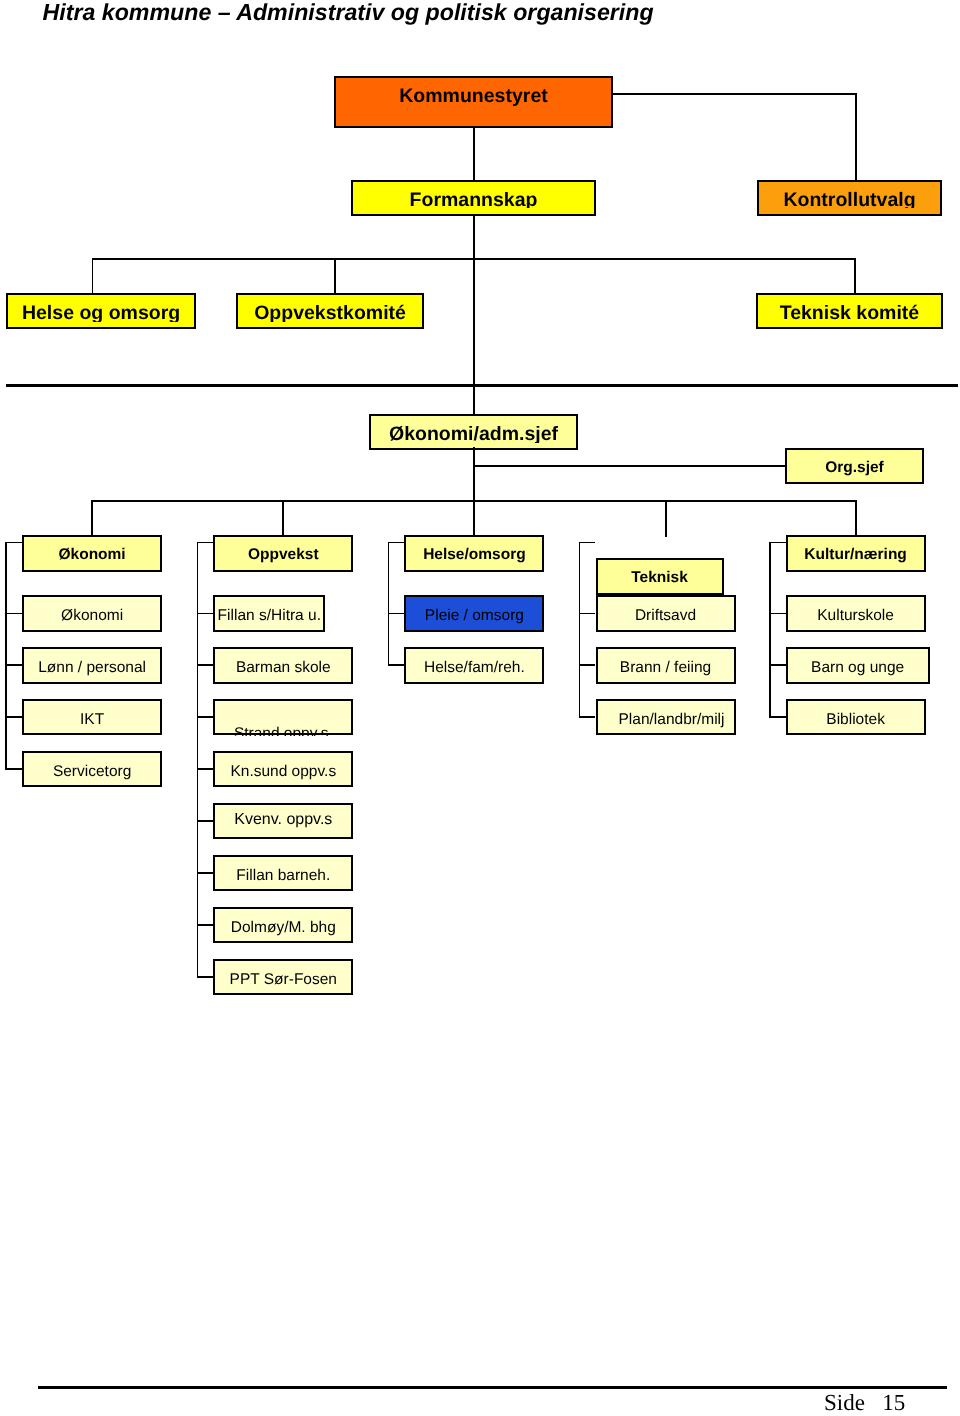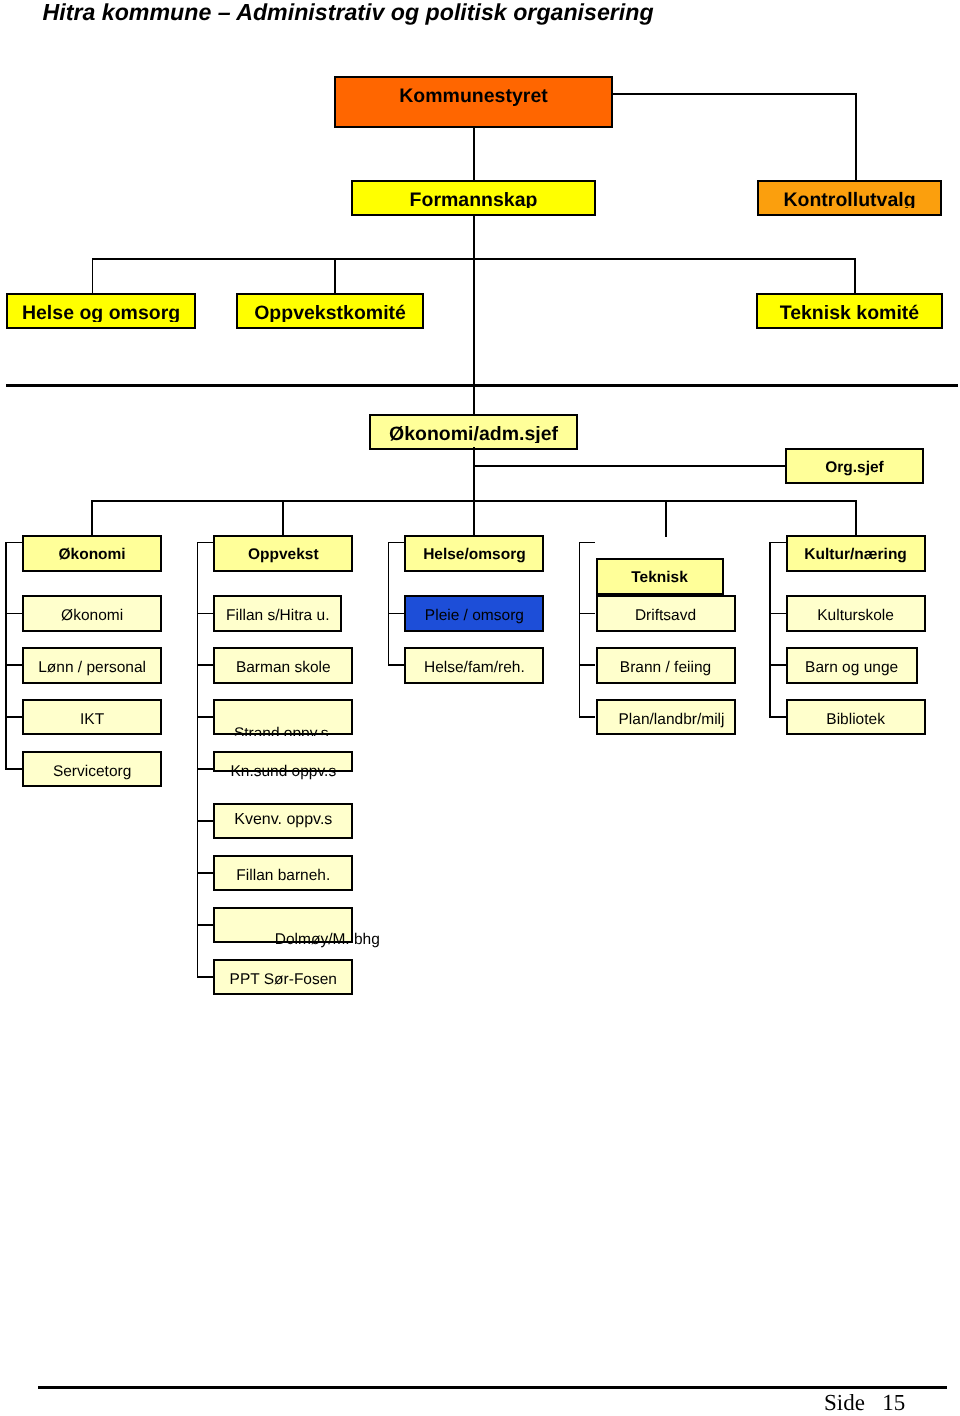--- a/index.html
+++ b/index.html
@@ -127,58 +127,58 @@
       </div>
       <div class="ln" style="left: 282.3px; top: 500px; width: 2px; height: 36.8px;"></div>
       <div class="box" style="left: 213.3px; top: 534.8px; width: 140px; height: 36.9px; background: rgb(255, 255, 153);">
         <div class="clipwrap" style="top: 0px; height: 27.4px;">
           <span class="lbl" style="top: 10px; font-size: 15.5px; font-weight: bold;">Oppvekst</span>
         </div>
       </div>
       <div class="ln" style="left: 196.6px; top: 541.6px; width: 1.7px; height: 435.38px;"></div>
       <div class="ln" style="left: 196.6px; top: 541.6px; width: 16.7px; height: 1.7px;"></div>
       <div class="ln" style="left: 196.6px; top: 612.55px; width: 16.7px; height: 1.7px;"></div>
-      <div class="box" style="left: 213.3px; top: 595.2px; width: 129px; height: 36.4px; background: rgb(255, 255, 204);">
+      <div class="box" style="left: 213.3px; top: 595.2px; width: 112px; height: 36.4px; background: rgb(255, 255, 204);">
         <div class="clipwrap" style="top: 0px; height: 35px;">
           <span class="lbl" style="top: 11px; font-size: 15.5px;">Fillan s/Hitra u.</span>
         </div>
       </div>
       <div class="ln" style="left: 196.6px; top: 664.49px; width: 16.7px; height: 1.7px;"></div>
       <div class="box" style="left: 213.3px; top: 647.14px; width: 140px; height: 36.4px; background: rgb(255, 255, 204);">
         <div class="clipwrap" style="top: 0px; height: 35px;">
           <span class="lbl" style="top: 11px; font-size: 15.5px;">Barman skole</span>
         </div>
       </div>
       <div class="ln" style="left: 196.6px; top: 716.43px; width: 16.7px; height: 1.7px;"></div>
       <div class="box" style="left: 213.3px; top: 699.08px; width: 140px; height: 36.4px; background: rgb(255, 255, 204);">
         <div class="clipwrap" style="top: 0px; height: 35px;">
           <span class="lbl" style="top: 25px; font-size: 15.5px;">Strand oppv.s.</span>
         </div>
       </div>
       <div class="ln" style="left: 196.6px; top: 768.37px; width: 16.7px; height: 1.7px;"></div>
-      <div class="box" style="left: 213.3px; top: 751.02px; width: 140px; height: 21px; background: rgb(255, 255, 204);">
+      <div class="box" style="left: 213.3px; top: 751.02px; width: 140px; height: 36px; background: rgb(255, 255, 204);">
         <div class="clipwrap" style="top: 0px; height: 35px;">
           <span class="lbl" style="top: 11px; font-size: 15.5px;">Kn.sund oppv.s</span>
         </div>
       </div>
       <div class="ln" style="left: 196.6px; top: 820.31px; width: 16.7px; height: 1.7px;"></div>
       <div class="box" style="left: 213.3px; top: 802.96px; width: 140px; height: 36.4px; background: rgb(255, 255, 204);">
         <div class="clipwrap" style="top: 0px; height: 35px;">
           <span class="lbl" style="top: 7px; font-size: 16px;">Kvenv. oppv.s</span>
         </div>
       </div>
       <div class="ln" style="left: 196.6px; top: 872.25px; width: 16.7px; height: 1.7px;"></div>
       <div class="box" style="left: 213.3px; top: 854.9px; width: 140px; height: 36.4px; background: rgb(255, 255, 204);">
         <div class="clipwrap" style="top: 0px; height: 35px;">
           <span class="lbl" style="top: 11px; font-size: 15.5px;">Fillan barneh.</span>
         </div>
       </div>
       <div class="ln" style="left: 196.6px; top: 924.19px; width: 16.7px; height: 1.7px;"></div>
       <div class="box" style="left: 213.3px; top: 906.84px; width: 140px; height: 36.4px; background: rgb(255, 255, 204);">
-        <div class="clipwrap" style="top: 12px; height: 35px; margin-left: 44px;">
+        <div class="clipwrap" style="top: 0px; height: 35px;">
           <span class="lbl" style="top: 11px; font-size: 15.5px;">Dolmøy/M. bhg</span>
         </div>
       </div>
       <div class="ln" style="left: 196.6px; top: 976.13px; width: 16.7px; height: 1.7px;"></div>
       <div class="box" style="left: 213.3px; top: 958.78px; width: 140px; height: 36.4px; background: rgb(255, 255, 204);">
         <div class="clipwrap" style="top: 0px; height: 35px;">
           <span class="lbl" style="top: 11px; font-size: 15.5px;">PPT Sør-Fosen</span>
         </div>
       </div>
       <div class="ln" style="left: 473.4px; top: 500px; width: 2px; height: 36.8px;"></div>
@@ -235,21 +235,21 @@
       </div>
       <div class="ln" style="left: 768.9px; top: 541.6px; width: 1.7px; height: 175.68px;"></div>
       <div class="ln" style="left: 768.9px; top: 541.6px; width: 16.7px; height: 1.7px;"></div>
       <div class="ln" style="left: 768.9px; top: 612.55px; width: 16.7px; height: 1.7px;"></div>
       <div class="box" style="left: 785.6px; top: 595.2px; width: 140px; height: 36.4px; background: rgb(255, 255, 204);">
         <div class="clipwrap" style="top: 0px; height: 35px;">
           <span class="lbl" style="top: 11px; font-size: 15.5px;">Kulturskole</span>
         </div>
       </div>
       <div class="ln" style="left: 768.9px; top: 664.49px; width: 16.7px; height: 1.7px;"></div>
-      <div class="box" style="left: 785.6px; top: 647.14px; width: 132px; height: 36.4px; background: rgb(255, 255, 204);">
+      <div class="box" style="left: 785.6px; top: 647.14px; width: 144px; height: 36.4px; background: rgb(255, 255, 204);">
         <div class="clipwrap" style="top: 0px; height: 35px;">
           <span class="lbl" style="top: 11px; font-size: 15.5px;">Barn og unge</span>
         </div>
       </div>
       <div class="ln" style="left: 768.9px; top: 716.43px; width: 16.7px; height: 1.7px;"></div>
       <div class="box" style="left: 785.6px; top: 699.08px; width: 140px; height: 36.4px; background: rgb(255, 255, 204);">
         <div class="clipwrap" style="top: 0px; height: 35px;">
           <span class="lbl" style="top: 11px; font-size: 15.5px;">Bibliotek</span>
         </div>
       </div>

